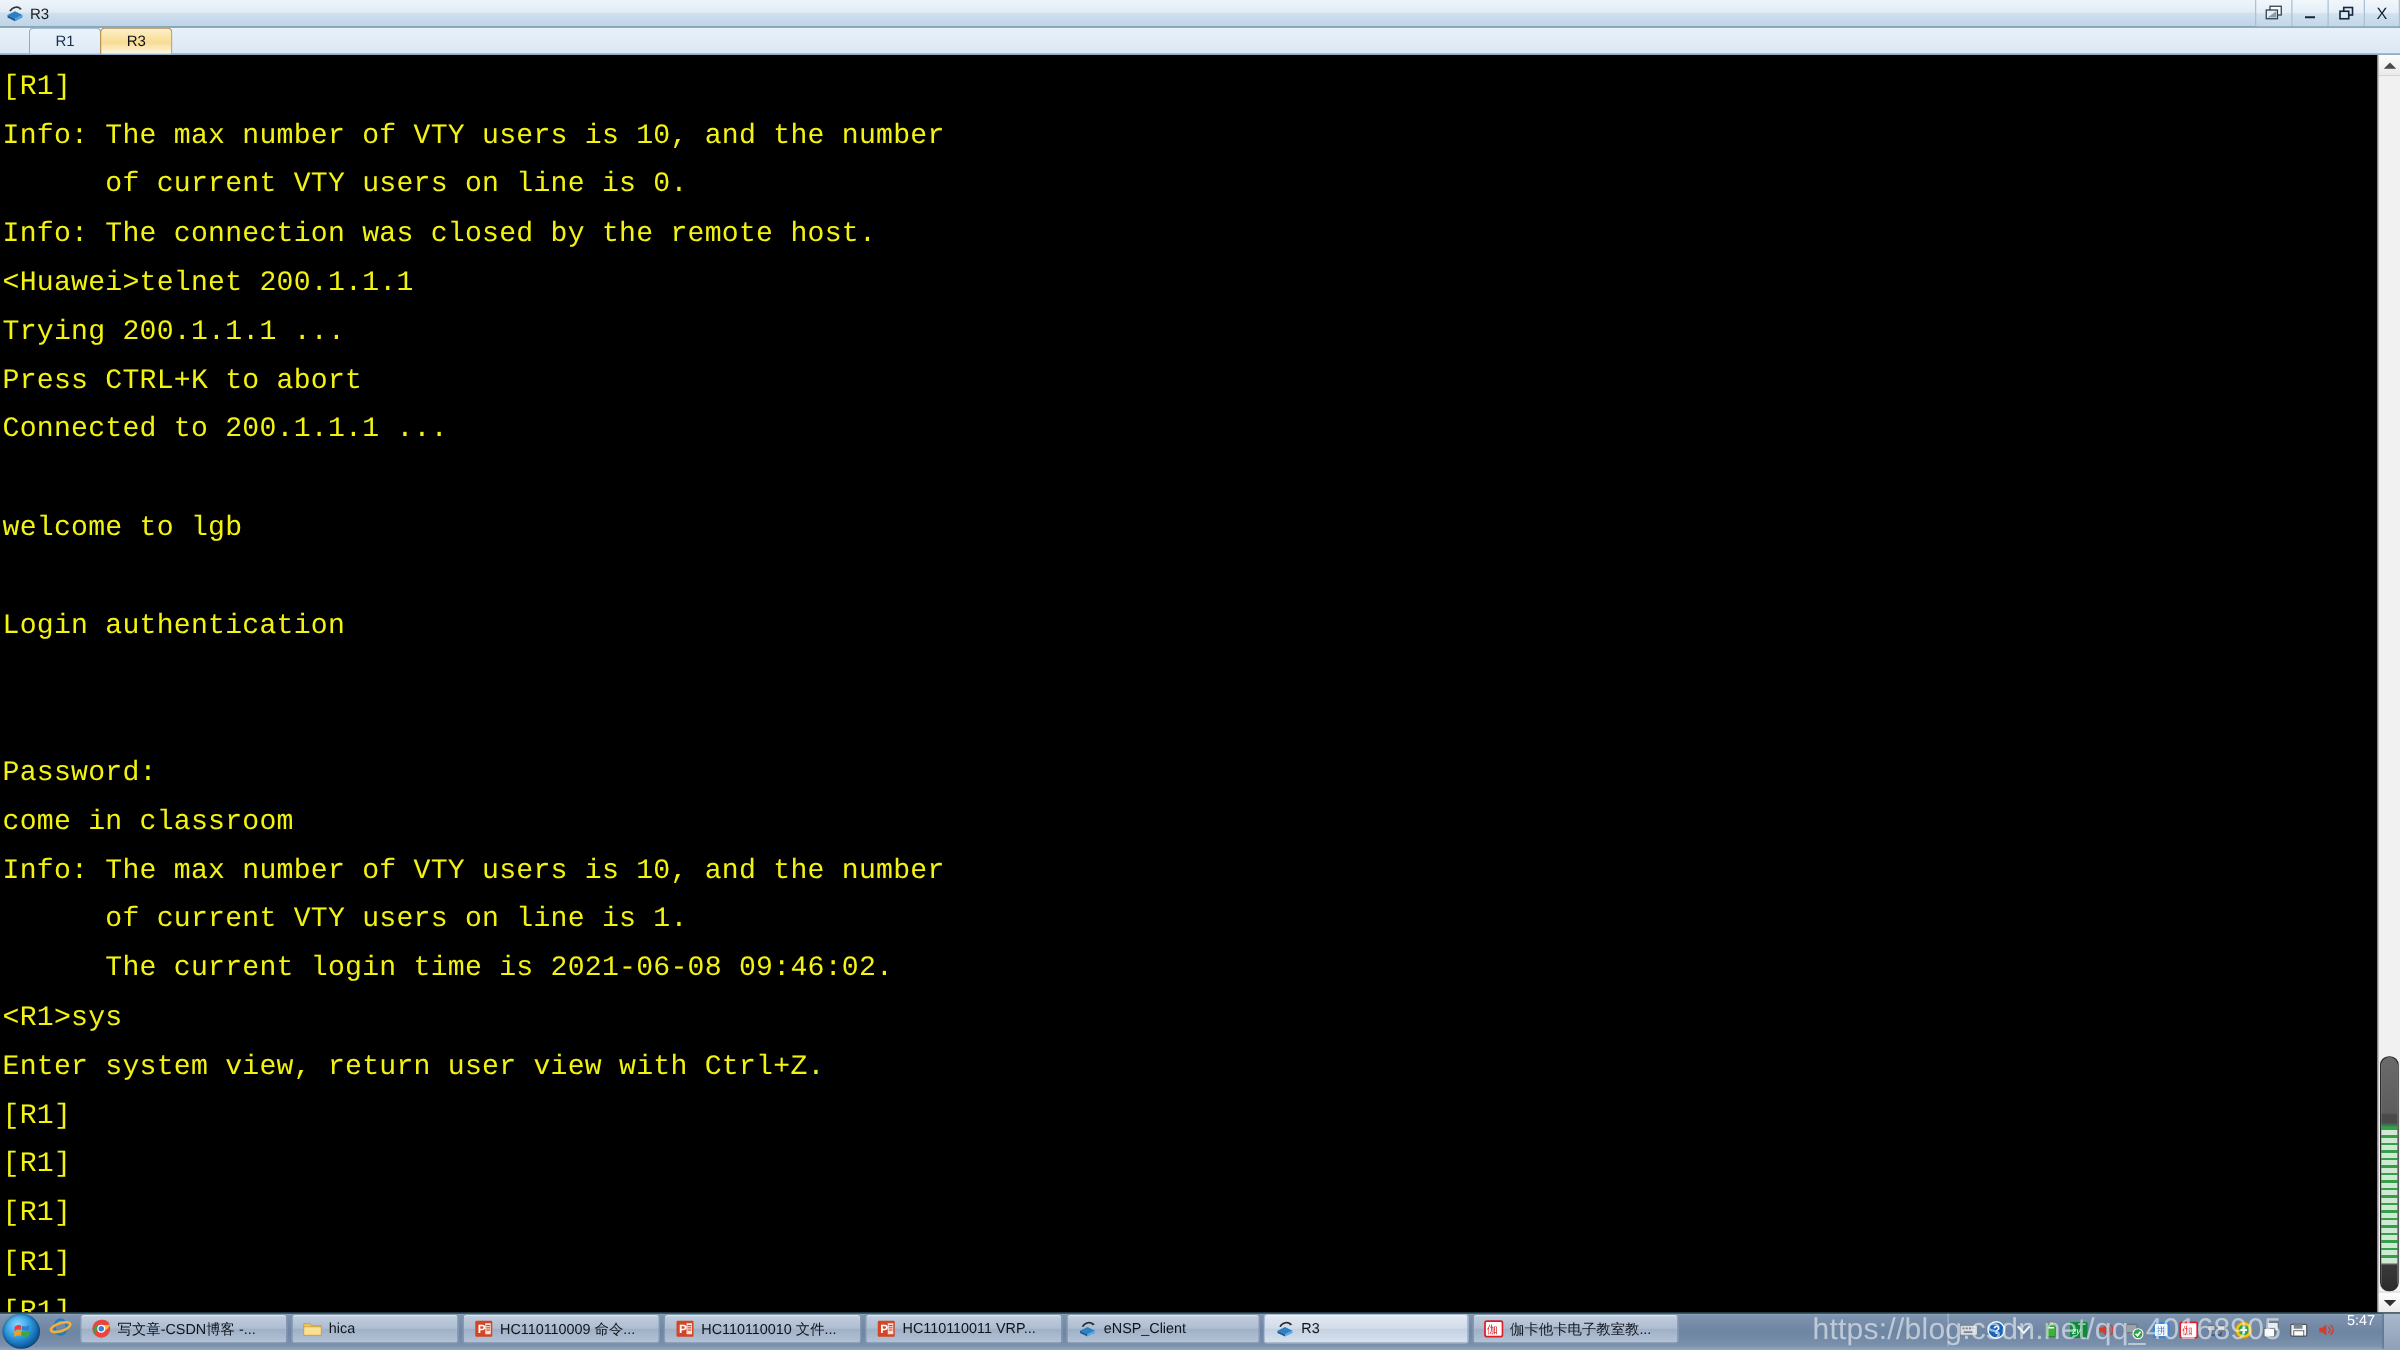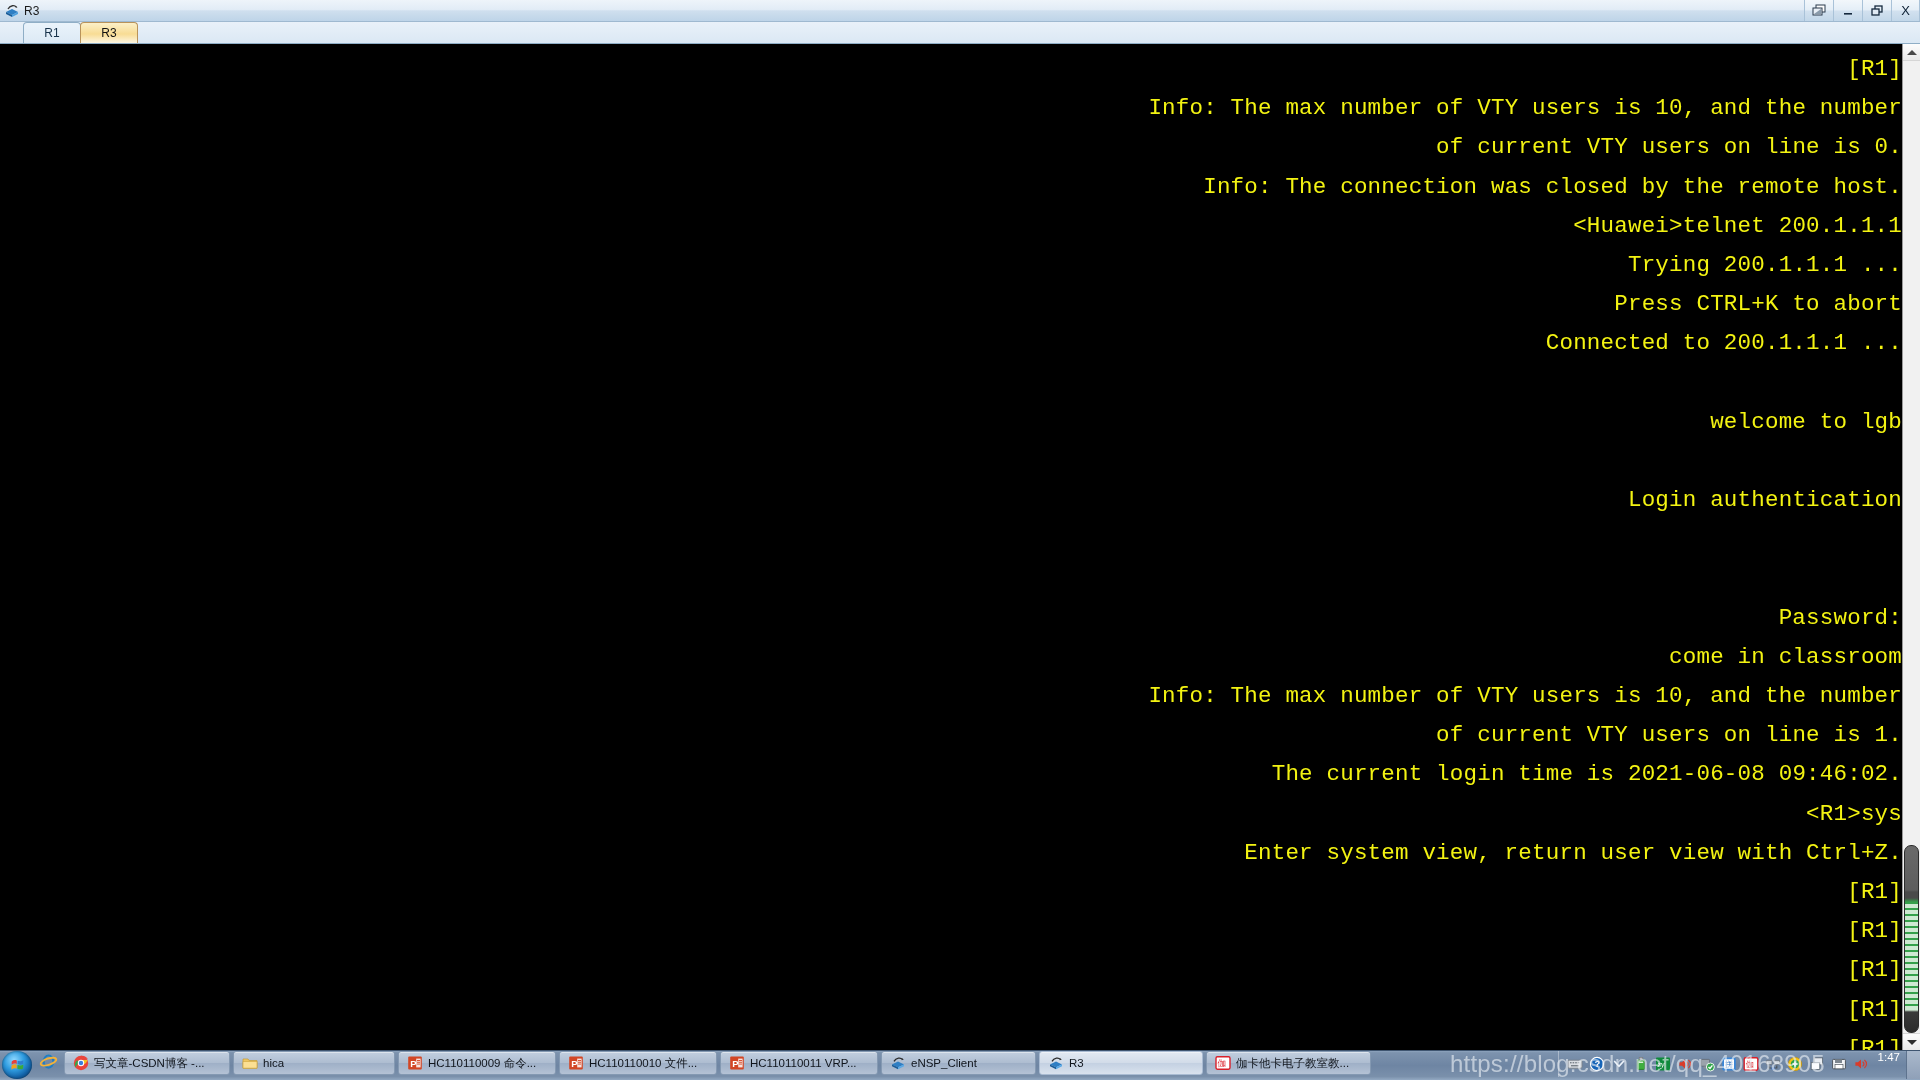--- a/index.html
+++ b/index.html
@@ -81,21 +81,20 @@
   }
 
   
   .termwrap {
     flex: 1 1 auto;
     position: relative;
     display: flex;
     background: #000;
     overflow: hidden;
     min-height: 0;
-    text-align: right;
   }
   .terminal {
     flex: 1 1 auto;
     background: #000;
     color: #f3f312;
     font-family: "Liberation Mono", "DejaVu Sans Mono", monospace;
     font-size: 22.5px;
     line-height: 39.2px;
     letter-spacing: 0.2px;
     padding: 6px 0 0 2px;
@@ -188,21 +187,21 @@
   }
   .taskitem.active {
     background: linear-gradient(to bottom, #e2e9f2 0%, #d2dce9 48%, #c4d1e2 52%, #d9e2ee 100%);
     border-color: #a9bbd2;
   }
   .taskitem .label {
     font-size: 11.5px; color: #10151c;
     white-space: nowrap; overflow: hidden; text-overflow: ellipsis;
   }
   .taskitem .ticon { width: 16px; height: 16px; flex: 0 0 16px; display: flex; align-items: center; justify-content: center; }
-  .tw-1 { width: 166px; } .tw-2 { width: 162px; } .tw-3 { width: 158px; }
+  .tw-1 { width: 166px; } .tw-2 { width: 134px; } .tw-3 { width: 158px; }
   .tw-4 { width: 158px; } .tw-5 { width: 158px; } .tw-6 { width: 155px; }
   .tw-7 { width: 164px; } .tw-8 { width: 165px; }
 
   .tray {
     display: flex; align-items: center; gap: 5px;
     padding: 0 4px 0 8px;
     border-left: 1px solid rgba(255,255,255,0.35);
     margin-left: 4px;
     height: 26px;
   }
@@ -513,18 +512,18 @@
         </span>
         <span class="tray-icon">
           <svg viewBox="0 0 16 16" width="16" height="16">
             <path d="M2.4 6.2 L5 6.2 L8 3.4 L8 12.6 L5 9.8 L2.4 9.8 Z" fill="#d93b2b"></path>
             <path d="M9.6 5.6 C11.4 7 11.4 9 9.6 10.4" stroke="#d93b2b" stroke-width="1.2" fill="none"></path>
             <path d="M11.4 4 C14.2 6.2 14.2 9.8 11.4 12" stroke="#d93b2b" stroke-width="1.2" fill="none"></path>
           </svg>
         </span>
       </div>
 
-    <div class="clock">1:47</div>
+    <div class="clock">5:47</div>
     <div class="showdesktop"></div>
   </div>
 
   <div class="watermark">https://blog.csdn.net/qq_40168905</div>
 </div>
 
 </body></html>

